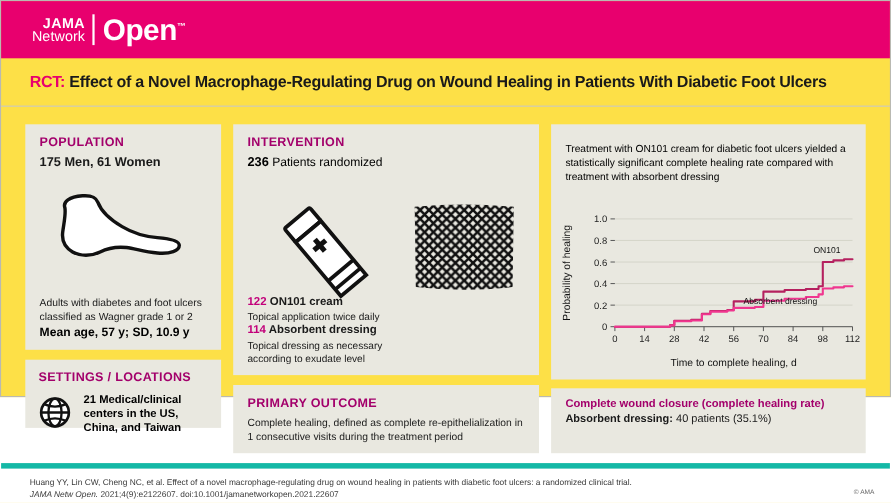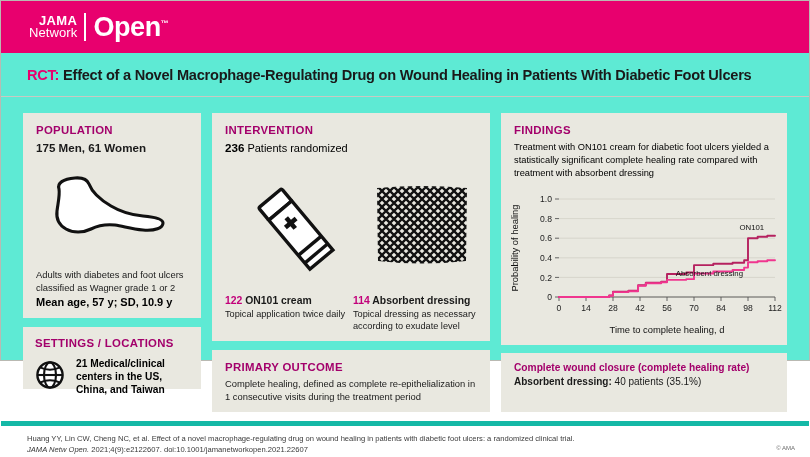--- a/index.html
+++ b/index.html
@@ -5,21 +5,21 @@
   * { box-sizing: border-box; margin: 0; padding: 0; }
   html, body {
     width: 810px; height: 457px;
     font-family: "Liberation Sans", sans-serif;
     background: #ffffff;
     overflow: hidden;
   }
   #page {
     position: relative;
     width: 810px; height: 361px;
-    background: #5eead4;
+    background: #fde047;
     border: 1px solid #b9b9b2;
   }
 
   
   .header-band {
     position: absolute; left: 0; top: 0;
     width: 808px; height: 52px;
     background: #e8006e;
     display: flex; align-items: center;
   }
@@ -74,21 +74,21 @@
   .foot-icon { position: absolute; left: 26px; top: 62px; }
   .pop-foot { position: absolute; left: 13px; bottom: 10px; }
   .pop-foot .line1 { font-size: 9.4px; line-height: 1.32; }
   .pop-foot .line2 { font-size: 11px; font-weight: bold; margin-top: 2px; }
 
   .set-row { display: flex; align-items: center; gap: 11px; padding: 9px 12px 0 12px; }
   .set-txt { font-size: 10.2px; font-weight: bold; line-height: 1.26; }
 
   .int-sub { margin-top: 5px; font-size: 11px; }
   .int-sub .n { font-weight: bold; font-size: 11.6px; }
-  .int-cols { position: absolute; left: 13px; bottom: 9px; width: 256px; display: flex; }
+  .int-cols { position: absolute; left: 13px; bottom: 9px; width: 256px; display: flex; flex-direction: column; }
   .int-col { width: 128px; }
   .int-col .hd { font-size: 10.4px; font-weight: bold; color: #1a1a1a; margin-bottom: 2px; }
   .int-col .hd .num { color: #c2007a; }
   .int-col .cap { font-size: 9.2px; line-height: 1.33; }
   .icon-tube { position: absolute; left: 38px; top: 66px; }
   .icon-mesh { position: absolute; left: 162px; top: 70px; }
 
   .prim-b { font-size: 9.4px; line-height: 1.38; margin-top: 5px; }
 
   .find-b { font-size: 9.3px; line-height: 1.4; margin-top: 5px; }
@@ -227,21 +227,20 @@
 
   <div class="panel" id="prim">
     <div class="pad">
       <div class="panel-h">PRIMARY OUTCOME</div>
       <div class="prim-b body-t">Complete healing, defined as complete re-epithelialization in 1 consecutive visits during the treatment period</div>
     </div>
   </div>
 
   <div class="panel" id="find">
     <div class="pad">
-      <div class="panel-h">FINDINGS</div>
       <div class="find-b">Treatment with ON101 cream for diabetic foot ulcers yielded a statistically significant complete healing rate compared with treatment with absorbent dressing</div>
     </div>
     <div class="chart-wrap">
       <svg id="km" width="276" height="146" viewBox="0 0 276 146">
           <line x1="52" y1="106" x2="268" y2="106" stroke="#d2d1c6" stroke-width="0.8"></line>
           <line x1="52" y1="86.4" x2="268" y2="86.4" stroke="#d2d1c6" stroke-width="0.8"></line>
           <line x1="52" y1="66.8" x2="268" y2="66.8" stroke="#d2d1c6" stroke-width="0.8"></line>
           <line x1="52" y1="47.2" x2="268" y2="47.2" stroke="#d2d1c6" stroke-width="0.8"></line>
           <line x1="52" y1="27.599999999999994" x2="268" y2="27.599999999999994" stroke="#d2d1c6" stroke-width="0.8"></line>
           <line x1="52" y1="8" x2="268" y2="8" stroke="#d2d1c6" stroke-width="0.8"></line>

